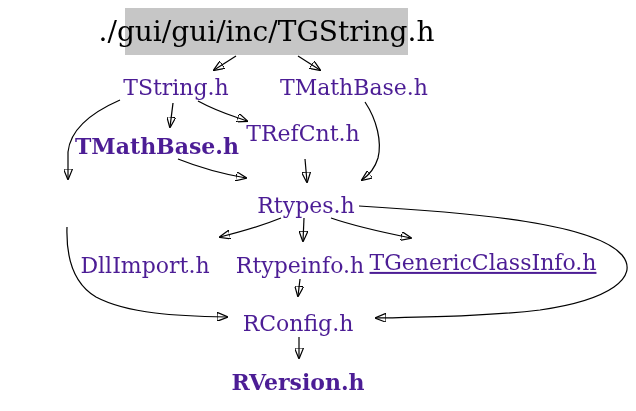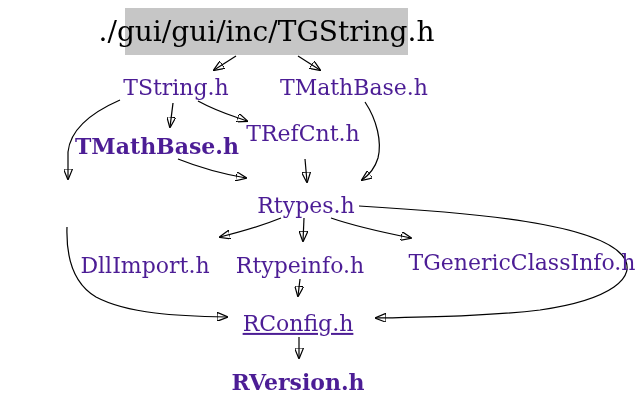--- a/index.html
+++ b/index.html
@@ -32,22 +32,22 @@
   }
   
   .n-tstring   {left:176px;top:88px;}
   .n-guitypes  {left:354px;top:88px;}
   .n-tmathbase {left:157px;top:146px;font-weight:bold;}
   .n-trefcnt   {left:303px;top:134px;}
   .n-riosfwd   {left:72px; top:206px;}
   .n-rtypes    {left:306px;top:206px;}
   .n-dllimport {left:145px;top:266px;}
   .n-rtypeinfo {left:300px;top:266px;}
-  .n-tgeneric  {left:522px;top:263px;}
-  .n-rconfig   {left:298px;top:324px;text-decoration:underline;}
+  .n-tgeneric  {left:483px;top:263px;text-decoration:underline;}
+  .n-rconfig   {left:298px;top:324px;}
   .n-rversion  {left:298px;top:382px;font-weight:bold;}
 </style>
 </head>
 <body>
 
 <div class="canvas">
 
   <svg class="edges" width="636" height="411" viewBox="0 0 636 411">
     <defs>
       <marker id="arrow" markerWidth="11" markerHeight="9" refX="10" refY="4.5" orient="auto" markerUnits="userSpaceOnUse">

